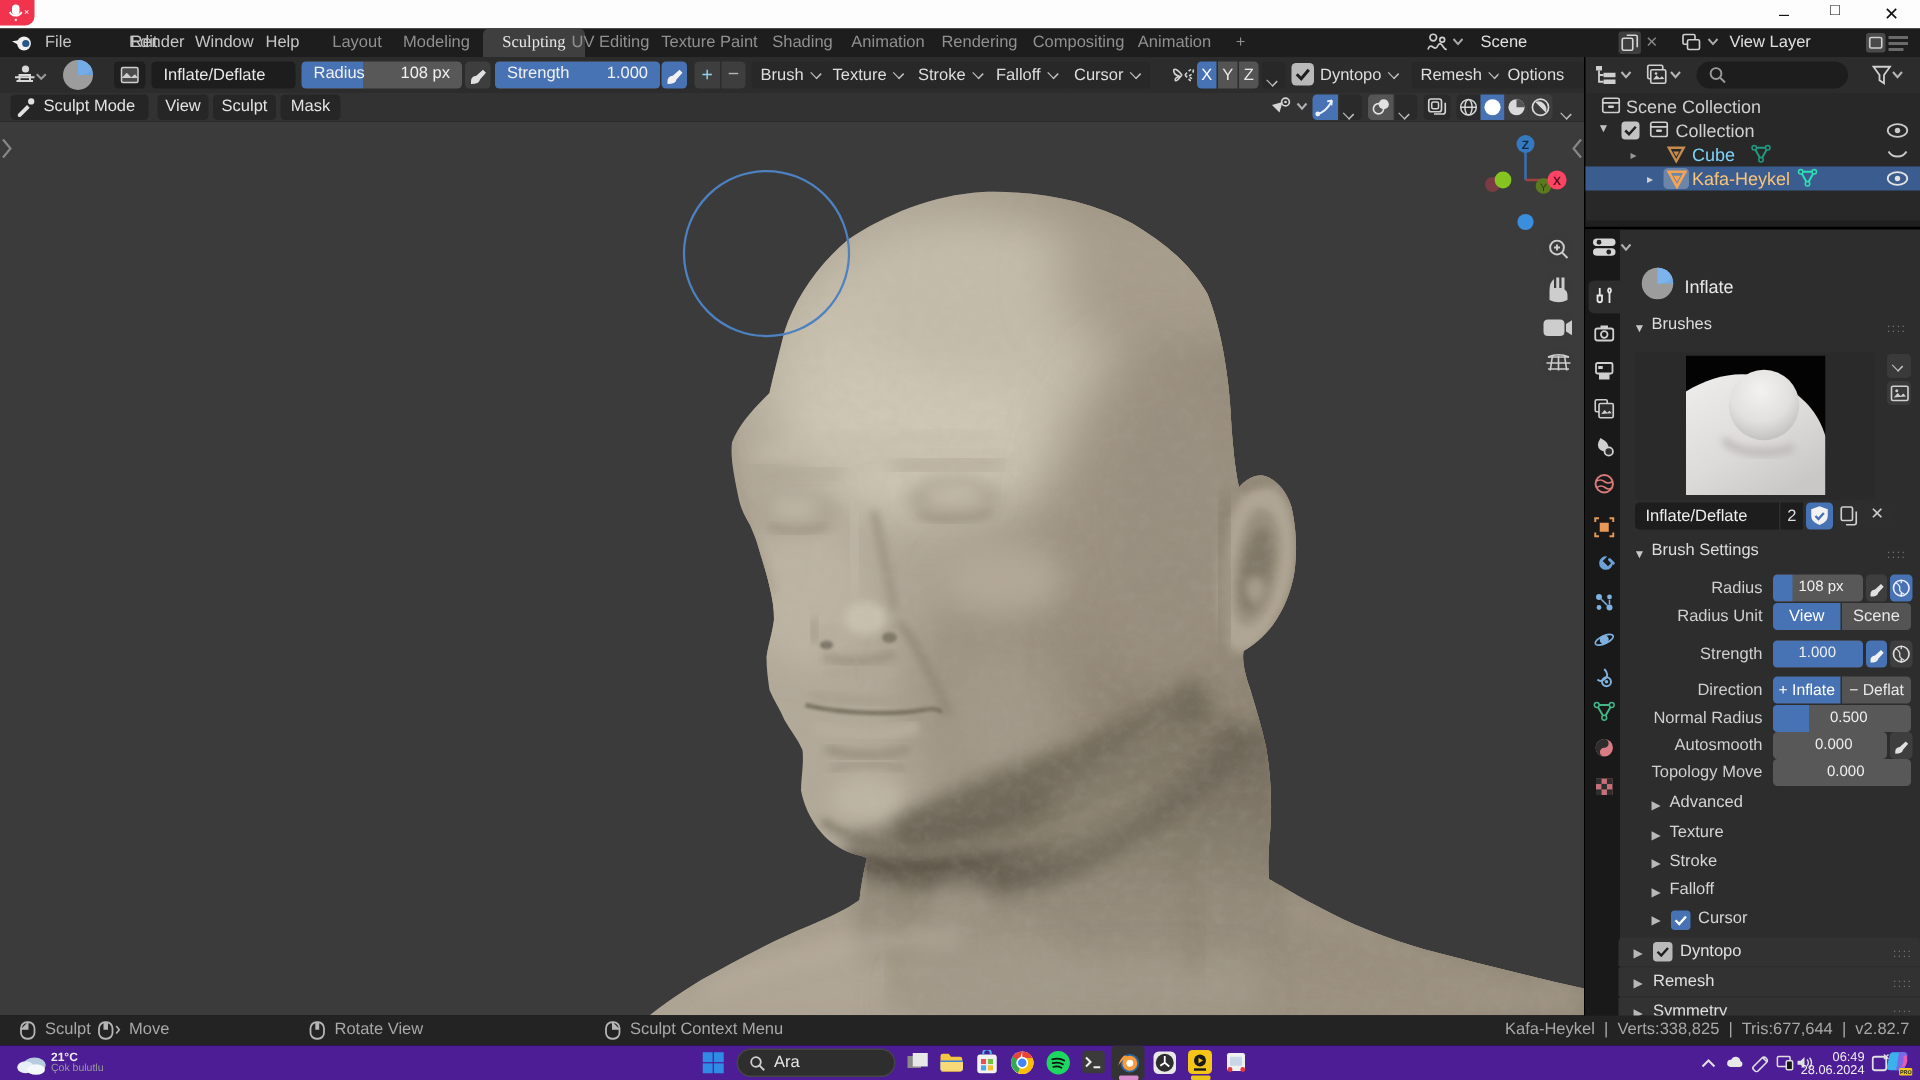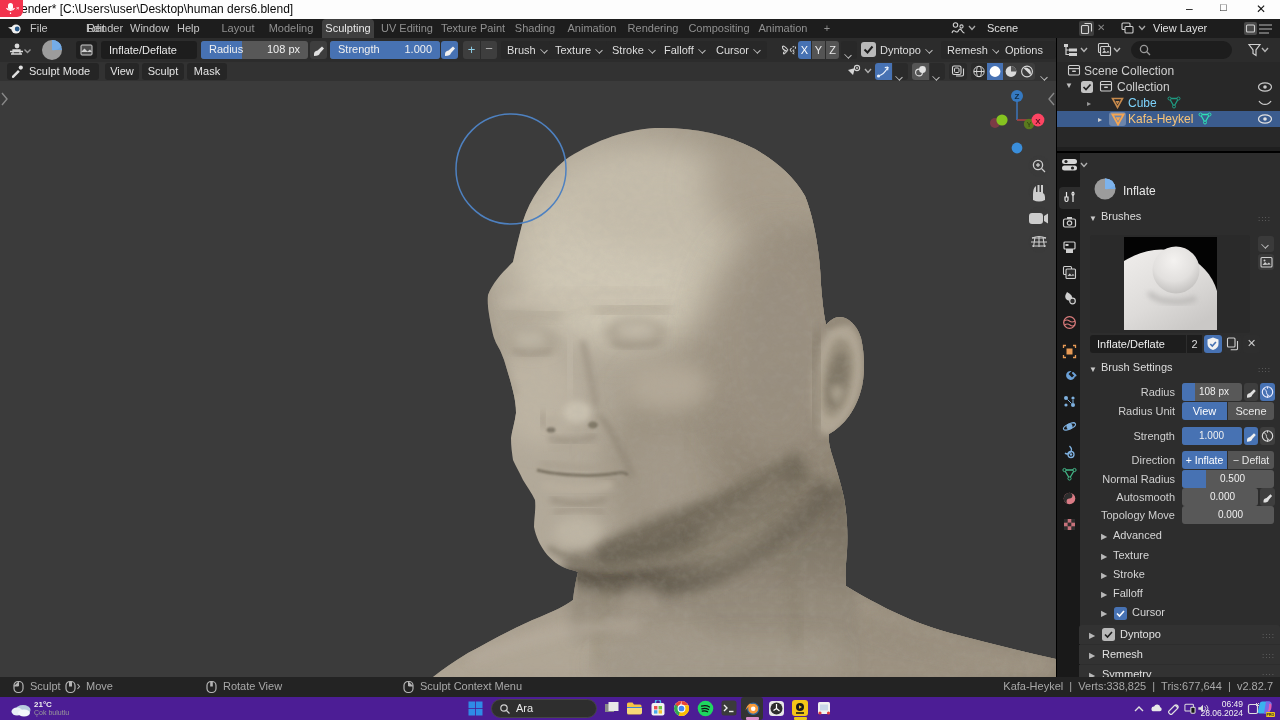--- a/index.html
+++ b/index.html
@@ -37,21 +37,20 @@
 .slider .fill { position:absolute; left:0; top:0; bottom:0; background:#4772b3; }
 .slider .lab { position:absolute; left:8px; top:2px; }
 .slider .val { position:absolute; right:8px; top:2px; }
 .dd { position:absolute; height:18px; border-radius:3px; background:#282828; color:#dedede; font-size:11px; line-height:18px; padding:0 6px; }
 .chev { display:inline-block; width:7px; height:7px; margin-left:5px; position:relative; top:-1px; }
 .chev:after { content:""; position:absolute; left:0; top:1px; width:5px; height:5px; border-right:1.4px solid #c0c0c0; border-bottom:1.4px solid #c0c0c0; transform:rotate(45deg) scale(1,0.8); }
 </style>
 </head>
 <body>
 <div class="abs" id="titlebar">
-  <div class="title">ender* [C:\Users\user\Desktop\human ders6.blend]</div>
   <div class="winbtn" style="left:1186px; top:2px;">–</div>
   <div class="winbtn" style="left:1220px; top:1px; font-size:11px;">□</div>
   <div class="winbtn" style="left:1256px; top:2px;">✕</div>
 </div>
 <div class="abs" id="recbadge">
   <svg width="23" height="17" viewBox="0 0 23 17">
     <rect x="8" y="3" width="5" height="7" rx="2.5" fill="#fff"></rect>
     <path d="M6.5 8 a4.5 4.5 0 0 0 8 0" stroke="#fff" stroke-width="1.2" fill="none"></path>
     <line x1="10.5" y1="12.5" x2="10.5" y2="14" stroke="#fff" stroke-width="1.2"></line>
     <text x="16" y="10" fill="#fff" font-size="6">×</text>
@@ -63,21 +62,21 @@
     <circle cx="10.2" cy="8" r="2.4" fill="#265787"></circle>
     <path d="M1 6.5 L8 5.5 L4.5 8.5 Z" fill="#f0f0f0"></path>
   </svg>
   <div class="menuitem" style="left:30px;">File</div>
   <div class="menuitem" style="left:58px;margin-left:28px;">Edit</div>
   <div class="menuitem" style="left:87px;">Render</div>
   <div class="menuitem" style="left:130px;">Window</div>
   <div class="menuitem" style="left:177px;">Help</div>
   <div class="wstab" style="left:216px;width:44px;">Layout</div>
   <div class="wstab" style="left:265px;width:52px;">Modeling</div>
-  <div class="wstab active" style="left:322px;width:52px;">Sculpting</div>
+  <div class="wstab active" style="left:322px;width:68px;font-family:Liberation Serif, serif;">Sculpting</div>
   <div class="wstab" style="left:379px;width:56px;">UV Editing</div>
   <div class="wstab" style="left:440px;width:66px;">Texture Paint</div>
   <div class="wstab" style="left:511px;width:48px;">Shading</div>
   <div class="wstab" style="left:564px;width:56px;">Animation</div>
   <div class="wstab" style="left:625px;width:56px;">Rendering</div>
   <div class="wstab" style="left:686px;width:66px;">Compositing</div>
   <div class="wstab" style="left:757px;width:52px;">Animation</div>
   <div class="wstab" style="left:818px;width:18px;">+</div>
   <svg class="abs" style="left:950px;top:2px" width="28" height="15" viewBox="0 0 28 15">
     <circle cx="5.5" cy="4" r="2.2" fill="none" stroke="#cfcfcf" stroke-width="1.1"></circle>

